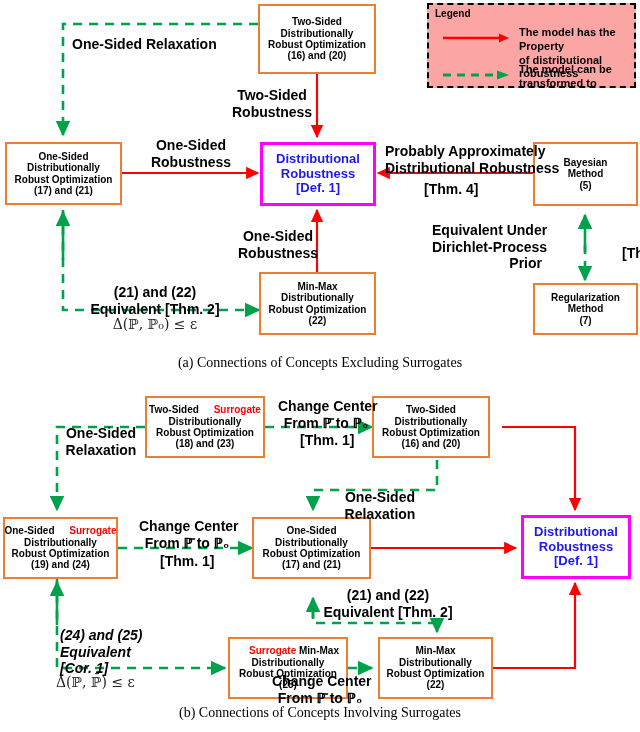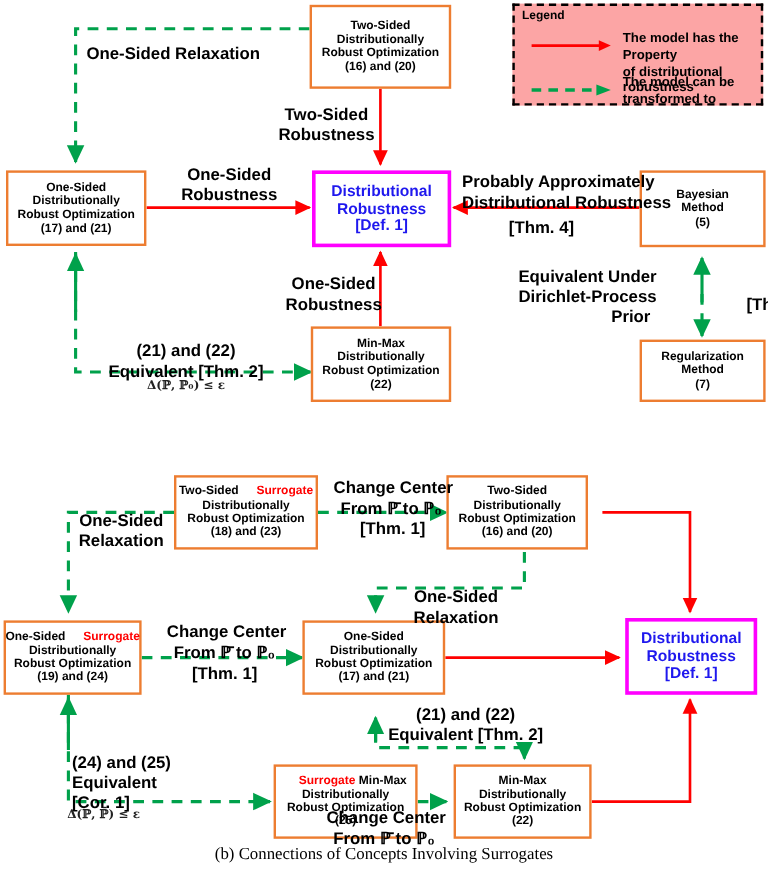--- a/index.html
+++ b/index.html
@@ -11,21 +11,21 @@
        align-items:center;justify-content:center;text-align:center;
        font-weight:bold;color:#000;line-height:1.14;}
   .box.orange{border:2px solid #ED7D31;background:#fff;font-size:10px;}
   .box.magenta{border:3px solid #FF00FF;background:#fff;color:#1F18EE;font-size:13px;}
   .box .ln{display:block;white-space:nowrap;}
   .sur{color:#FF0000;padding-left:12px;}
 
   .lbl{position:absolute;font-weight:bold;font-size:14px;color:#000;line-height:1.18;
        text-align:center;white-space:nowrap;}
   .lbl.left{text-align:left;}
-  .math{font-family:"DejaVu Serif",serif;font-weight:bold;font-size:10px;color:#222;}
+  .math{font-family:"DejaVu Serif",serif;font-weight:normal;font-size:14px;color:#222;}
 
   .legend{position:absolute;box-sizing:border-box;border:2px dashed #000;background:#fca5a5;}
   .legend-title{position:absolute;left:6px;top:3px;font-size:10px;font-weight:bold;color:#000;}
   .legend-text{position:absolute;font-size:11px;font-weight:bold;color:#000;line-height:1.25;}
 
   .caption{position:absolute;width:640px;text-align:center;
            font-family:"Liberation Serif",serif;font-size:14px;color:#000;}
 </style>
 </head>
 <body>
@@ -169,20 +169,21 @@
     <svg style="position:absolute;left:12px;top:63px;width:70px;height:14px;" viewBox="0 0 70 14">
       <path d="M2,7 L58,7" stroke="#00A14B" stroke-width="2.8" fill="none" stroke-dasharray="8,6"></path>
       <path d="M56,2.5 L68,7 L56,11.5 z" fill="#00A14B"></path>
     </svg>
     <div class="legend-text" style="left:90px;top:58px;">
       <span>The model can be</span><br>
       <span>transformed to</span>
     </div>
   </div>
 
+  <div class="caption" style="left:0;top:355px;">(a)  Connections of Concepts Excluding Surrogates</div>
 
   <div class="box orange" style="left:145px;top:396px;width:120px;height:62px;">
     <span class="ln"><span>Two-Sided </span><span class="sur">Surrogate</span></span>
     <span class="ln">Distributionally</span>
     <span class="ln">Robust Optimization</span>
     <span class="ln">(18) and (23)</span>
   </div>
 
   <div class="box orange" style="left:372px;top:396px;width:118px;height:62px;">
     <span class="ln">Two-Sided</span>
@@ -240,21 +241,21 @@
     <span>One-Sided</span><br>
     <span>Relaxation</span>
   </div>
 
   <div class="lbl" style="left:139px;top:518px;width:96px;">
     <span>Change Center</span><br>
     <span>From ℙ̄ to ℙ₀</span>
   </div>
   <div class="lbl" style="left:160px;top:553px;">[Thm. 1]</div>
 
-  <div class="lbl left" style="left:60px;top:627px;width:90px;">
+  <div class="lbl left" style="left:60px;top:627px;width:90px;font-style:italic;">
     <span>(24) and (25)</span><br>
     <span>Equivalent</span><br>
     <span>[Cor. 1]</span>
   </div>
   <div class="lbl math" style="left:56px;top:674px;width:100px;text-align:left;">Δ(ℙ, ℙ̄) ≤  ε</div>
 
   <div class="lbl" style="left:318px;top:587px;width:140px;">
     <span>(21) and (22)</span><br>
     <span>Equivalent [Thm. 2]</span>
   </div>

